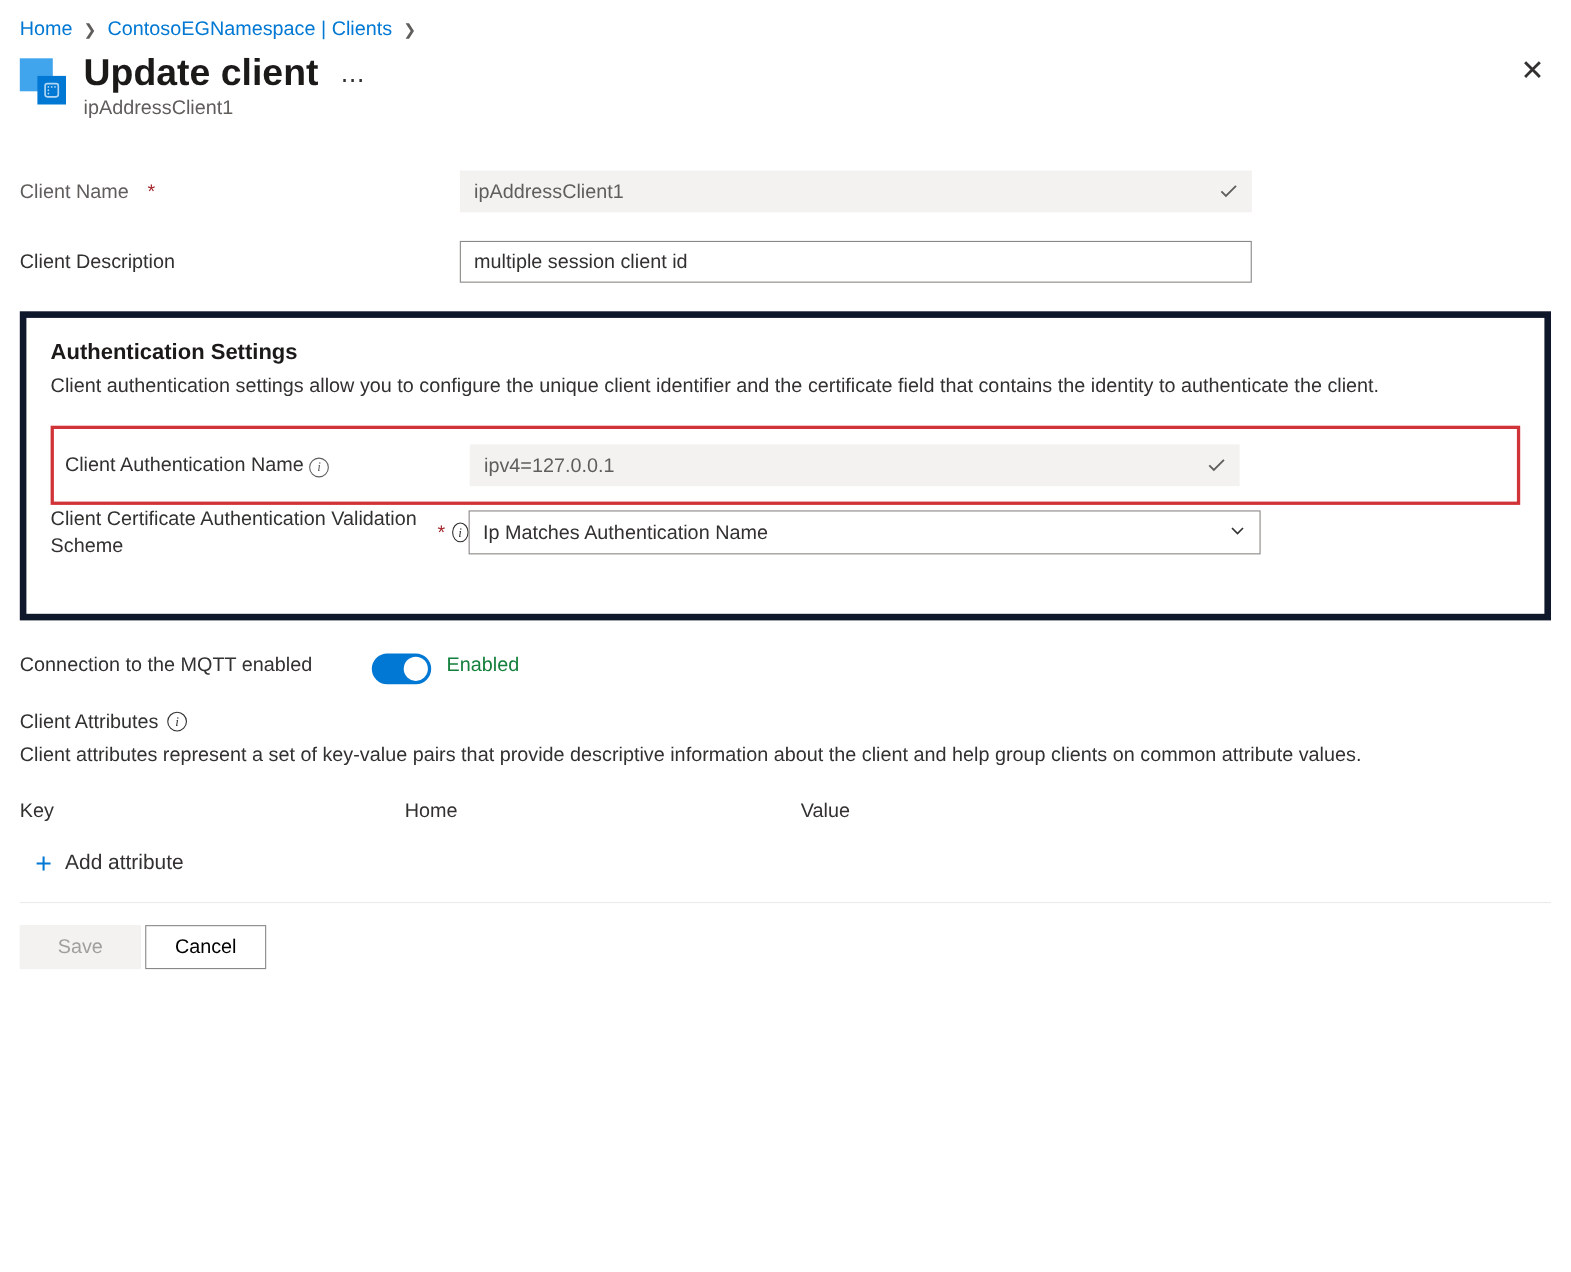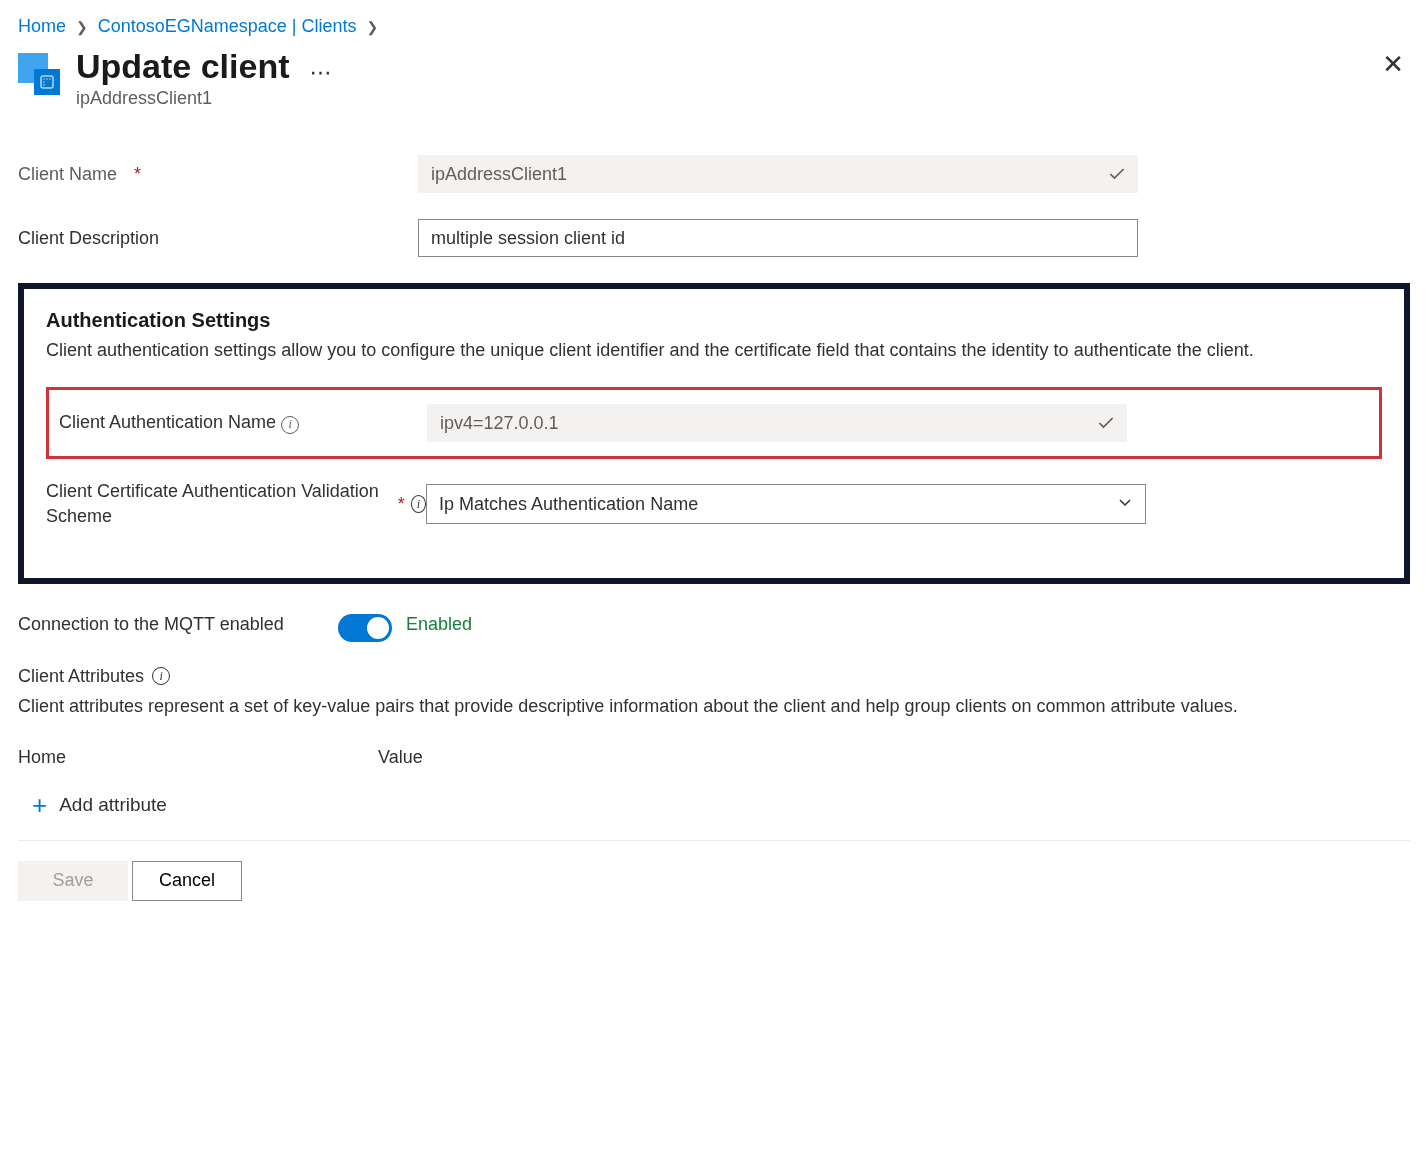--- a/index.html
+++ b/index.html
@@ -99,21 +99,21 @@
   .auth-box {
     border: 6px solid #0f172a; padding: 20px 22px 22px 22px;
     margin-top: 4px; margin-bottom: 30px;
   }
   .auth-box h3 {
     margin: 0 0 6px 0; font-size: 20px; font-weight: 600; color:#1b1a19;
   }
   .auth-box p { margin: 0 0 24px 0; font-size: 18px; color:#323130; line-height: 1.4; }
   .highlight-row {
     border: 3px solid #d13438; padding: 14px 10px;
-    display: flex; align-items: center; margin-bottom: 20px;
+    display: flex; align-items: center; 
   }
   .highlight-row .label { width: 368px; }
   .highlight-row .field { max-width: 700px; }
   .auth-box .form-row .label { width: 380px; }
   .auth-box .form-row.scheme .label { color:#323130; line-height:1.4; }
 
   
   .toggle-row { display:flex; gap:0; margin-bottom: 24px;}
   .toggle-row .label { width: 320px; font-size:18px; color:#323130; }
   .toggle {
@@ -256,20 +256,21 @@
     <div class="enabled-text">Enabled</div>
   </div>
 
   <div class="section-title">
     <span>Client Attributes</span>
     <span class="info-icon dark">i</span>
   </div>
   <p class="desc">Client attributes represent a set of key-value pairs that provide descriptive information about the client and help group clients on common attribute values.</p>
 
   <div class="attr-head">
+    <div class="col-key">Key</div>
     <div class="col-type">Home</div>
     <div class="col-val">Value</div>
   </div>
 
   <div class="add-row">
     <span class="plus">+</span>
     <span>Add attribute</span>
   </div>
 
   <div class="footer">

